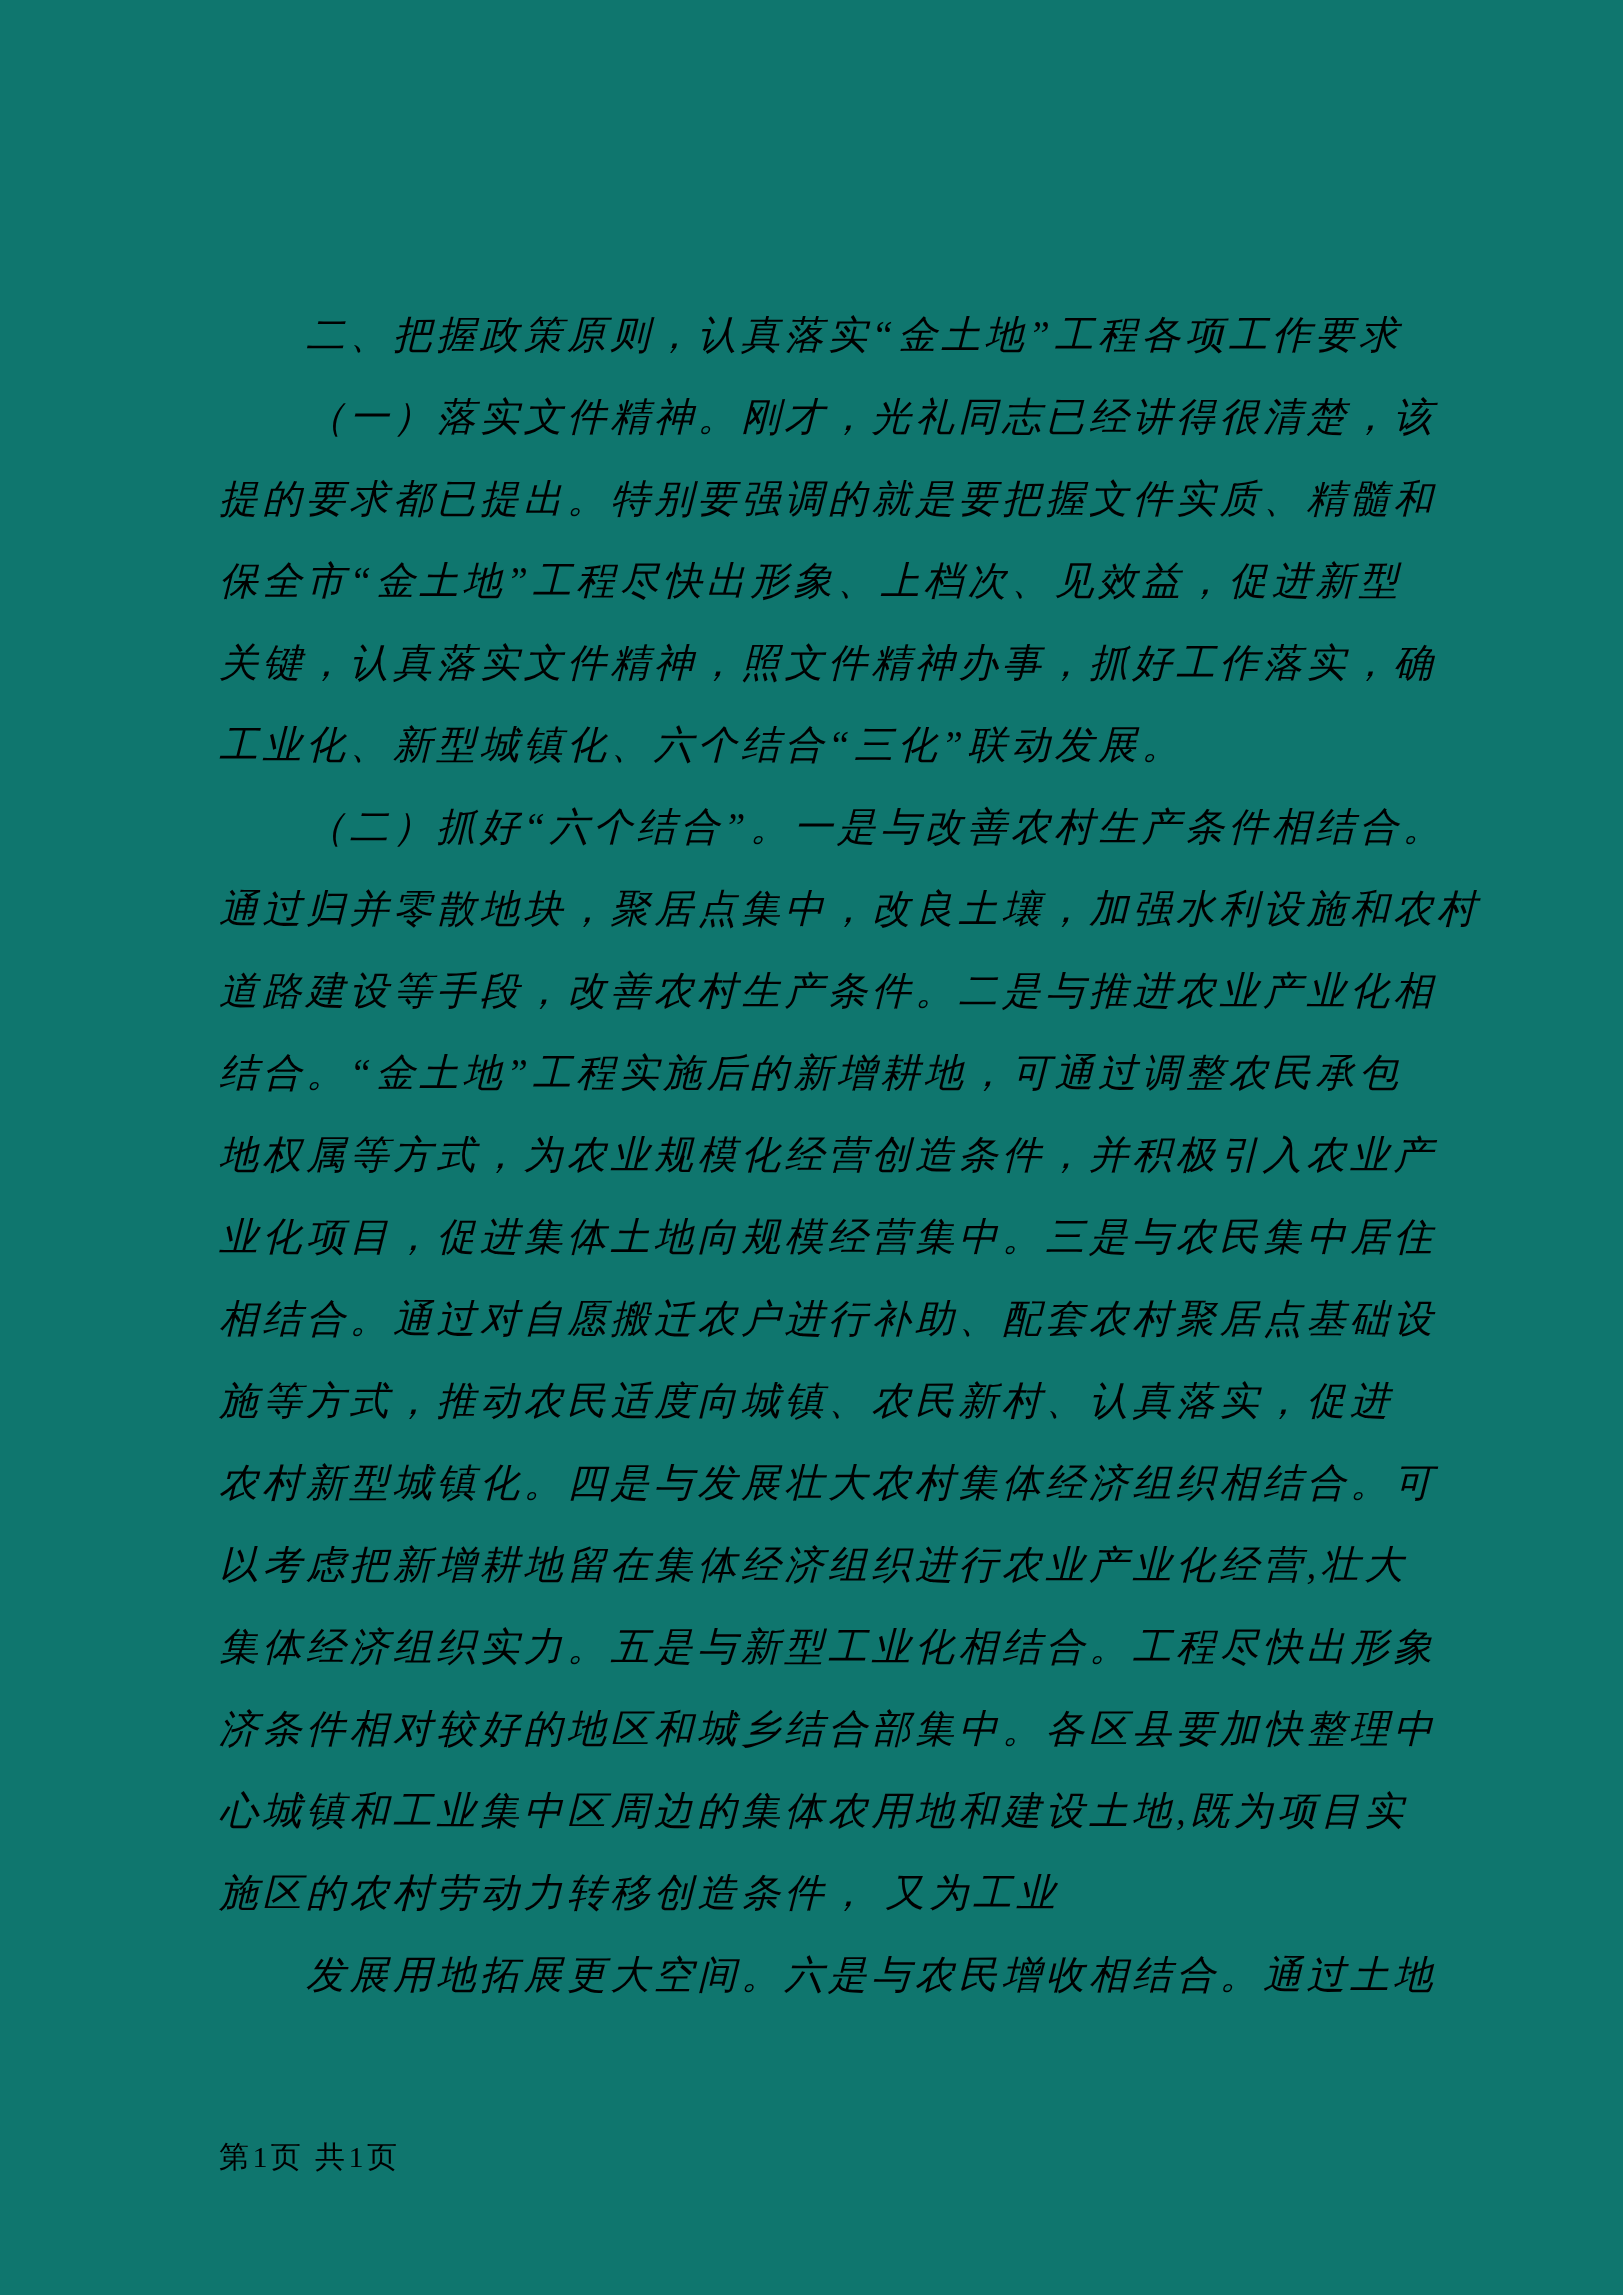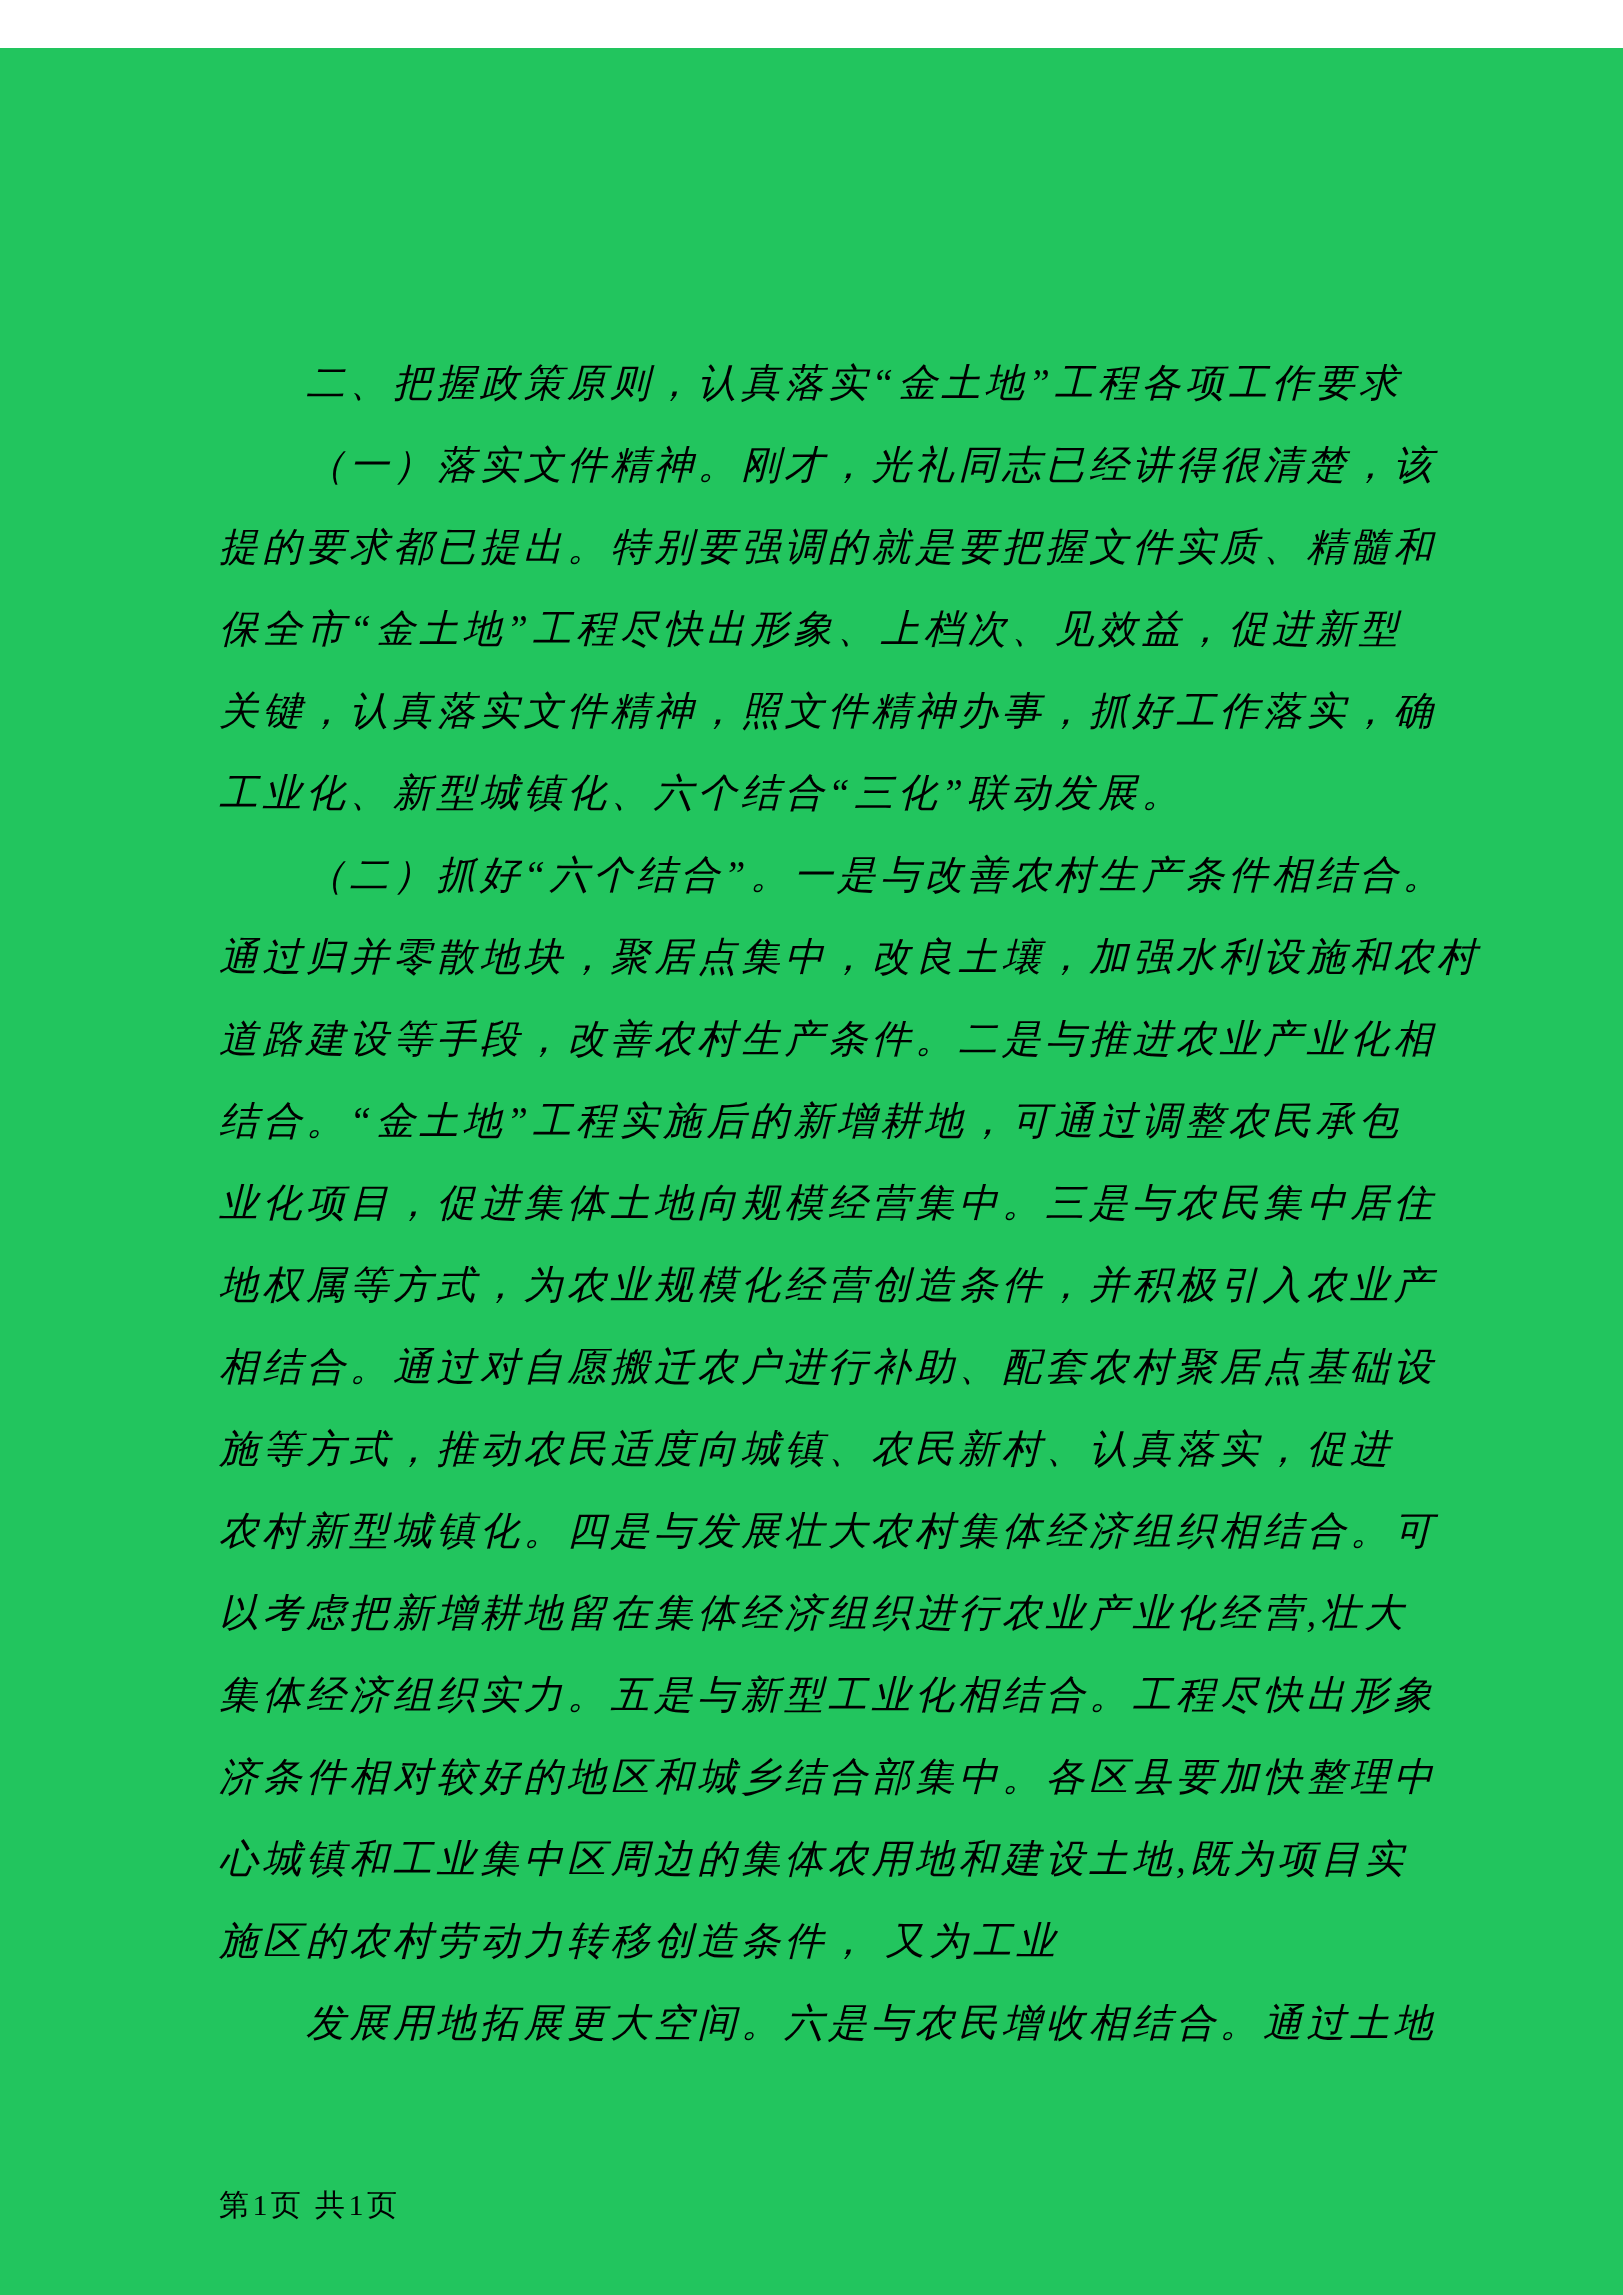--- a/index.html
+++ b/index.html
@@ -11,22 +11,21 @@
     width: 1623px;
     height: 2295px;
     background: #ffffff;
     color: #000000;
     font-family: "Liberation Serif", serif;
     overflow: hidden;
   }
   .page {
     position: absolute;
     inset: 0;
-    background: #22c55e;
-    margin-top: 48px;
+    background: #0f766e;
   }
   .content {
     position: absolute;
     left: 219px;
     top: 294px;
     width: 1267px;
     font-size: 39px;
     line-height: 82px;
     letter-spacing: 4.5px;
     font-style: italic;
@@ -61,22 +60,22 @@
     <div class="line indent">二、把握政策原则，认真落实“金土地”工程各项工作要求</div>
     <div class="line indent">（一）落实文件精神。刚才，光礼同志已经讲得很清楚，该</div>
     <div class="line">提的要求都已提出。特别要强调的就是要把握文件实质、精髓和</div>
     <div class="line">保全市“金土地”工程尽快出形象、上档次、见效益，促进新型</div>
     <div class="line">关键，认真落实文件精神，照文件精神办事，抓好工作落实，确</div>
     <div class="line">工业化、新型城镇化、六个结合“三化”联动发展。</div>
     <div class="line indent">（二）抓好“六个结合”。一是与改善农村生产条件相结合。</div>
     <div class="line">通过归并零散地块，聚居点集中，改良土壤，加强水利设施和农村</div>
     <div class="line">道路建设等手段，改善农村生产条件。二是与推进农业产业化相</div>
     <div class="line">结合。“金土地”工程实施后的新增耕地，可通过调整农民承包</div>
+    <div class="line">地权属等方式，为农业规模化经营创造条件，并积极引入农业产</div>
     <div class="line">业化项目，促进集体土地向规模经营集中。三是与农民集中居住</div>
-    <div class="line">地权属等方式，为农业规模化经营创造条件，并积极引入农业产</div>
     <div class="line">相结合。通过对自愿搬迁农户进行补助、配套农村聚居点基础设</div>
     <div class="line">施等方式，推动农民适度向城镇、农民新村、认真落实，促进</div>
     <div class="line">农村新型城镇化。四是与发展壮大农村集体经济组织相结合。可</div>
     <div class="line">以考虑把新增耕地留在集体经济组织进行农业产业化经营,壮大</div>
     <div class="line">集体经济组织实力。五是与新型工业化相结合。工程尽快出形象</div>
     <div class="line">济条件相对较好的地区和城乡结合部集中。各区县要加快整理中</div>
     <div class="line">心城镇和工业集中区周边的集体农用地和建设土地,既为项目实</div>
     <div class="line">施区的农村劳动力转移创造条件， 又为工业</div>
     <div class="line indent">发展用地拓展更大空间。六是与农民增收相结合。通过土地</div>
   </div>

